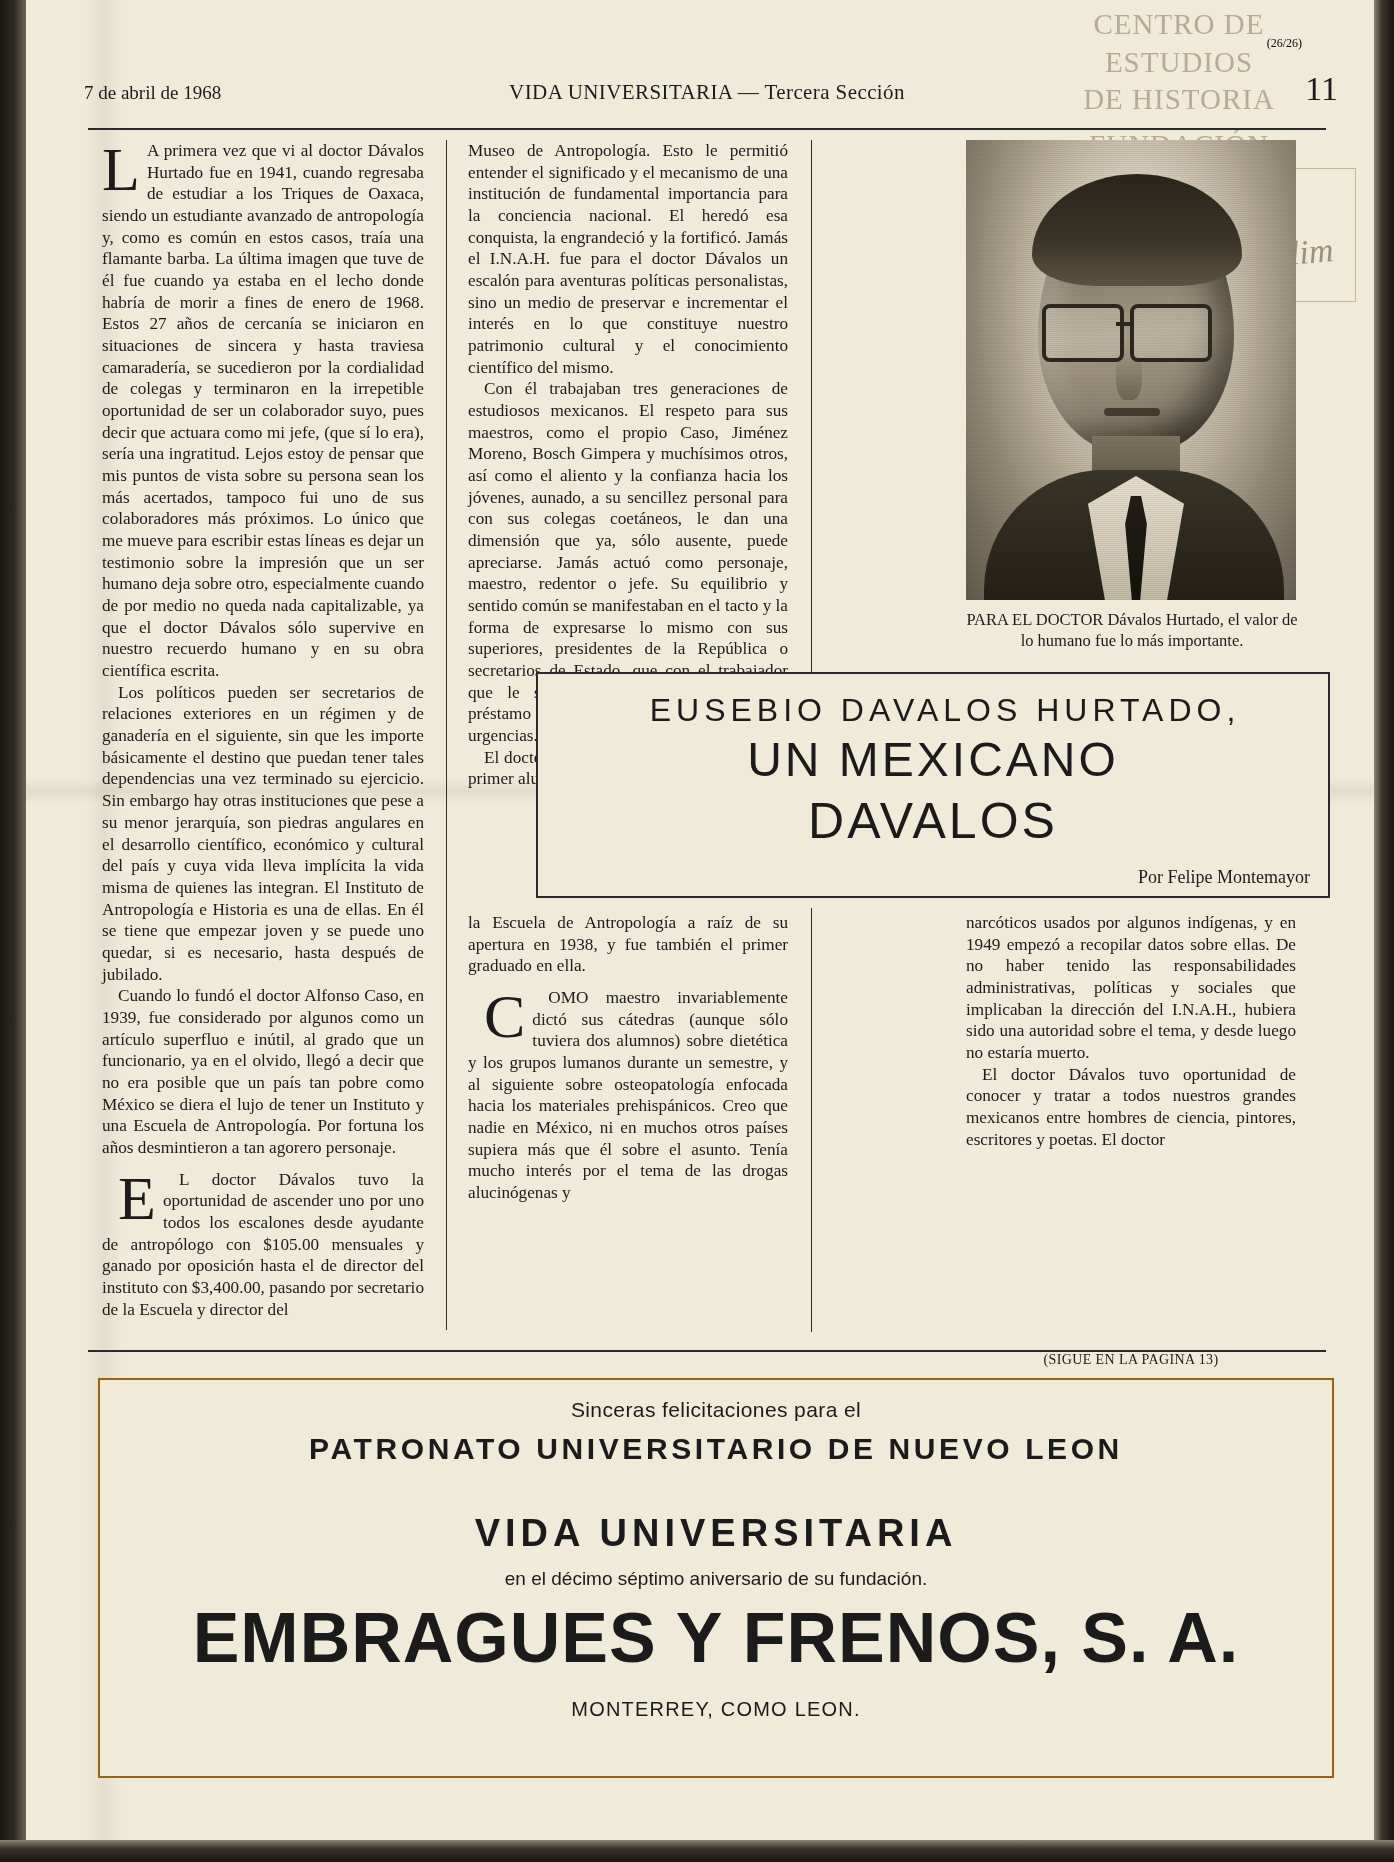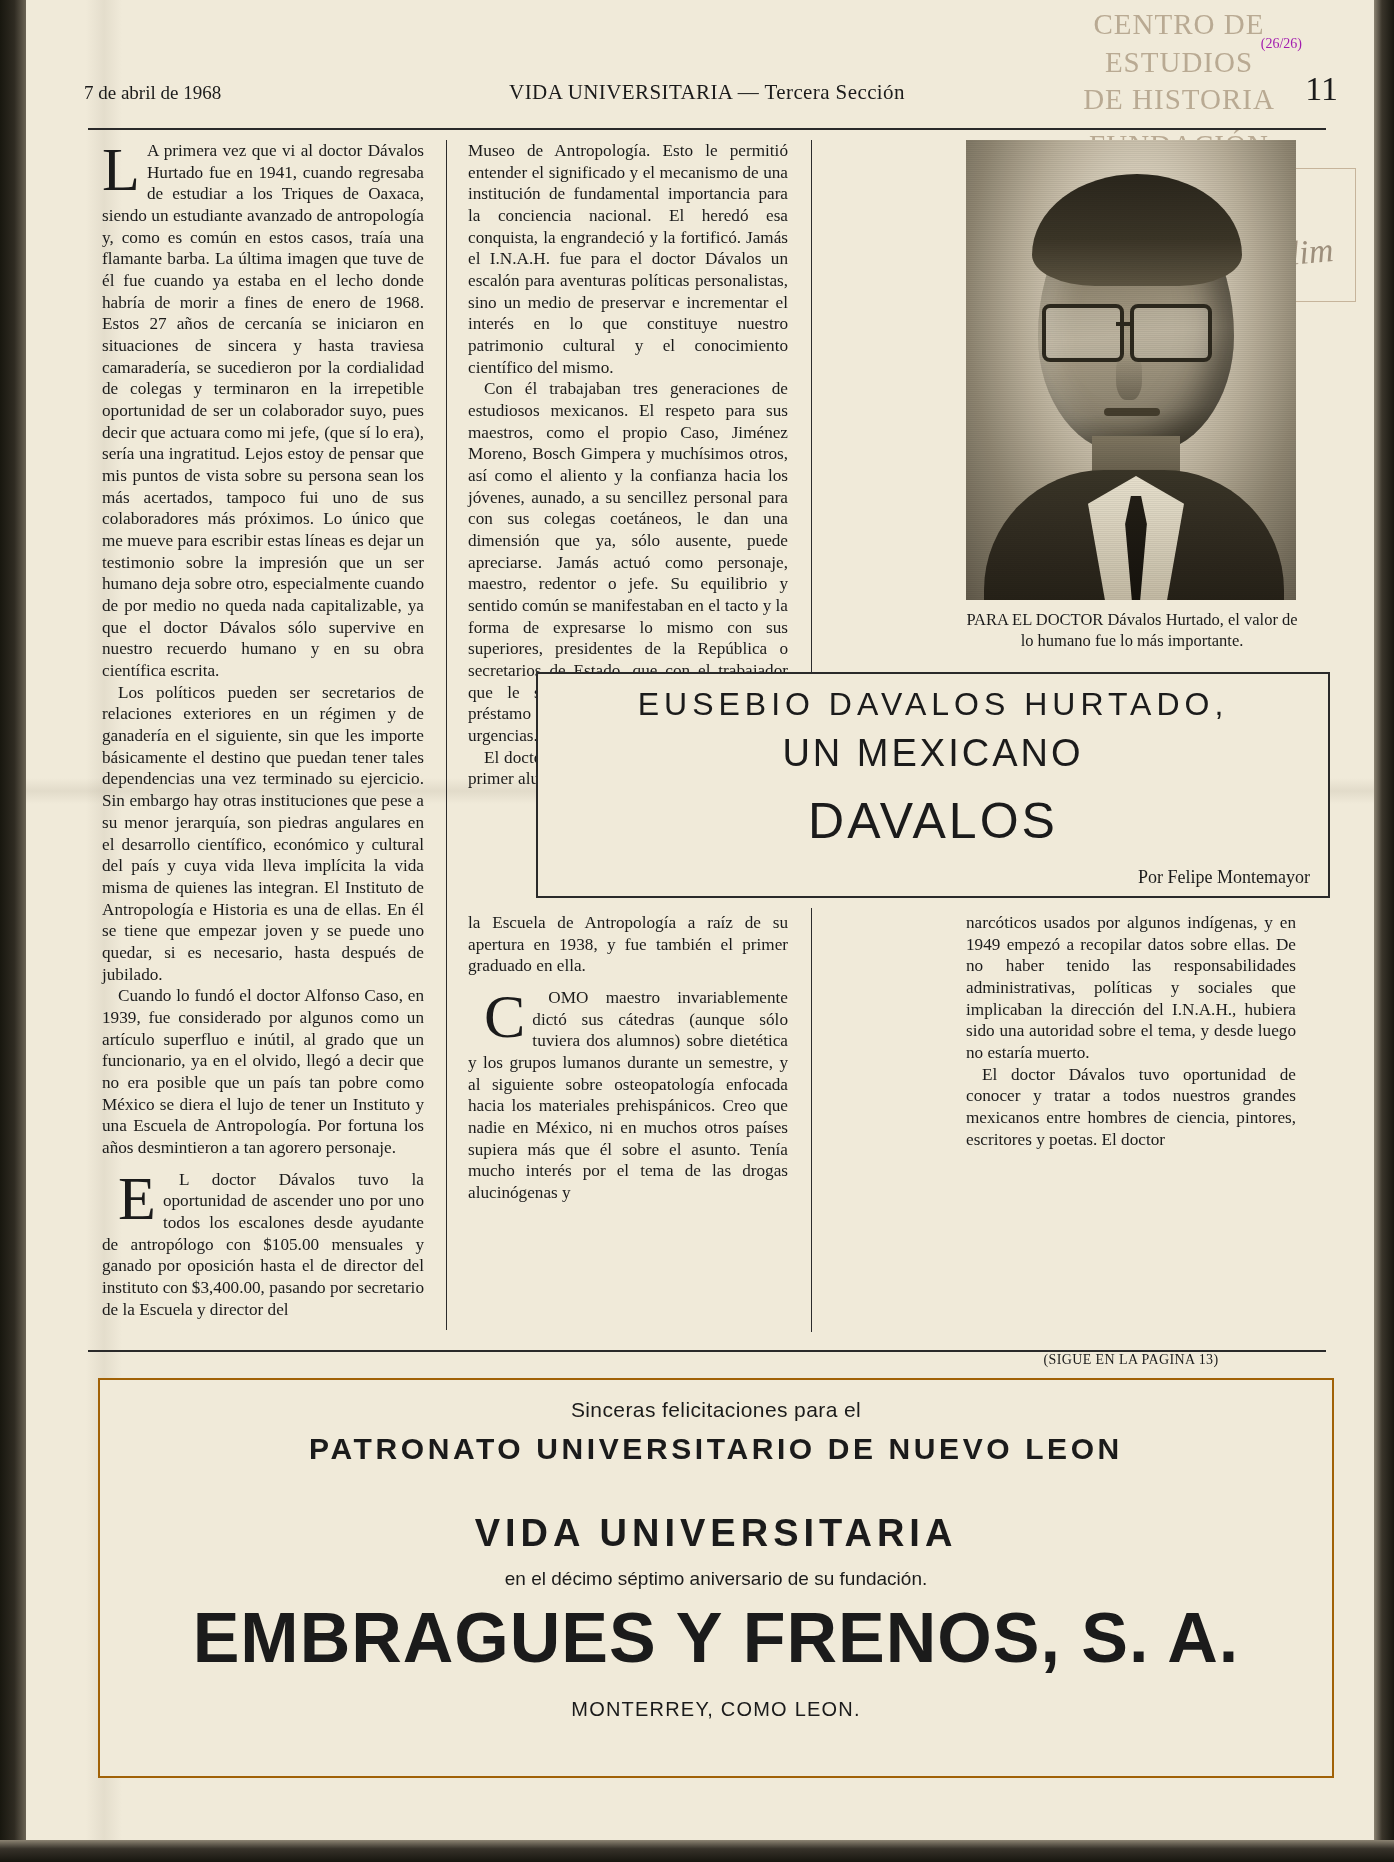--- a/index.html
+++ b/index.html
@@ -79,22 +79,22 @@
     font-style: italic;
     font-size: 34px;
     color: #9d8f7c;
     transform: rotate(-5deg);
     pointer-events: none;
     user-select: none;
   }
   .stamp-note {
     position: absolute;
     right: 72px; top: 36px;
-    font-size: 14px;
-    color: #a21caf;
+    font-size: 12px;
+    color: #000000;
     font-family: "Liberation Serif", serif;
     pointer-events: none;
   }
 
   
   .masthead {
     position: absolute;
     left: 36px; top: 78px; width: 1290px;
     height: 34px;
   }
@@ -226,31 +226,32 @@
   .photo-caption .lead { font-variant: small-caps; }
 
   
   .headline-box {
     position: absolute;
     left: 510px; top: 672px; width: 790px; height: 222px;
     border: 2px solid #2a2a2a;
     background: #f0ead9;
   }
   .hl1 {
-    position: absolute; left: 0; top: 12px; width: 790px;
+    position: absolute; left: 0; top: 18px; width: 790px;
     text-align: center;
     font-family: "Liberation Sans", sans-serif;
     font-size: 32px;
     letter-spacing: 5px;
+    padding-left: 12px;
   }
   .hl2 {
     position: absolute; left: 0; top: 58px; width: 790px;
     text-align: center;
     font-family: "Liberation Sans", sans-serif;
-    font-size: 38px;
+    font-size: 48px;
     letter-spacing: 3px;
   }
   .hl3 {
     position: absolute; left: 0; top: 118px; width: 790px;
     text-align: center;
     font-family: "Liberation Sans", sans-serif;
     font-size: 50px;
     letter-spacing: 3px;
   }
   .byline {

